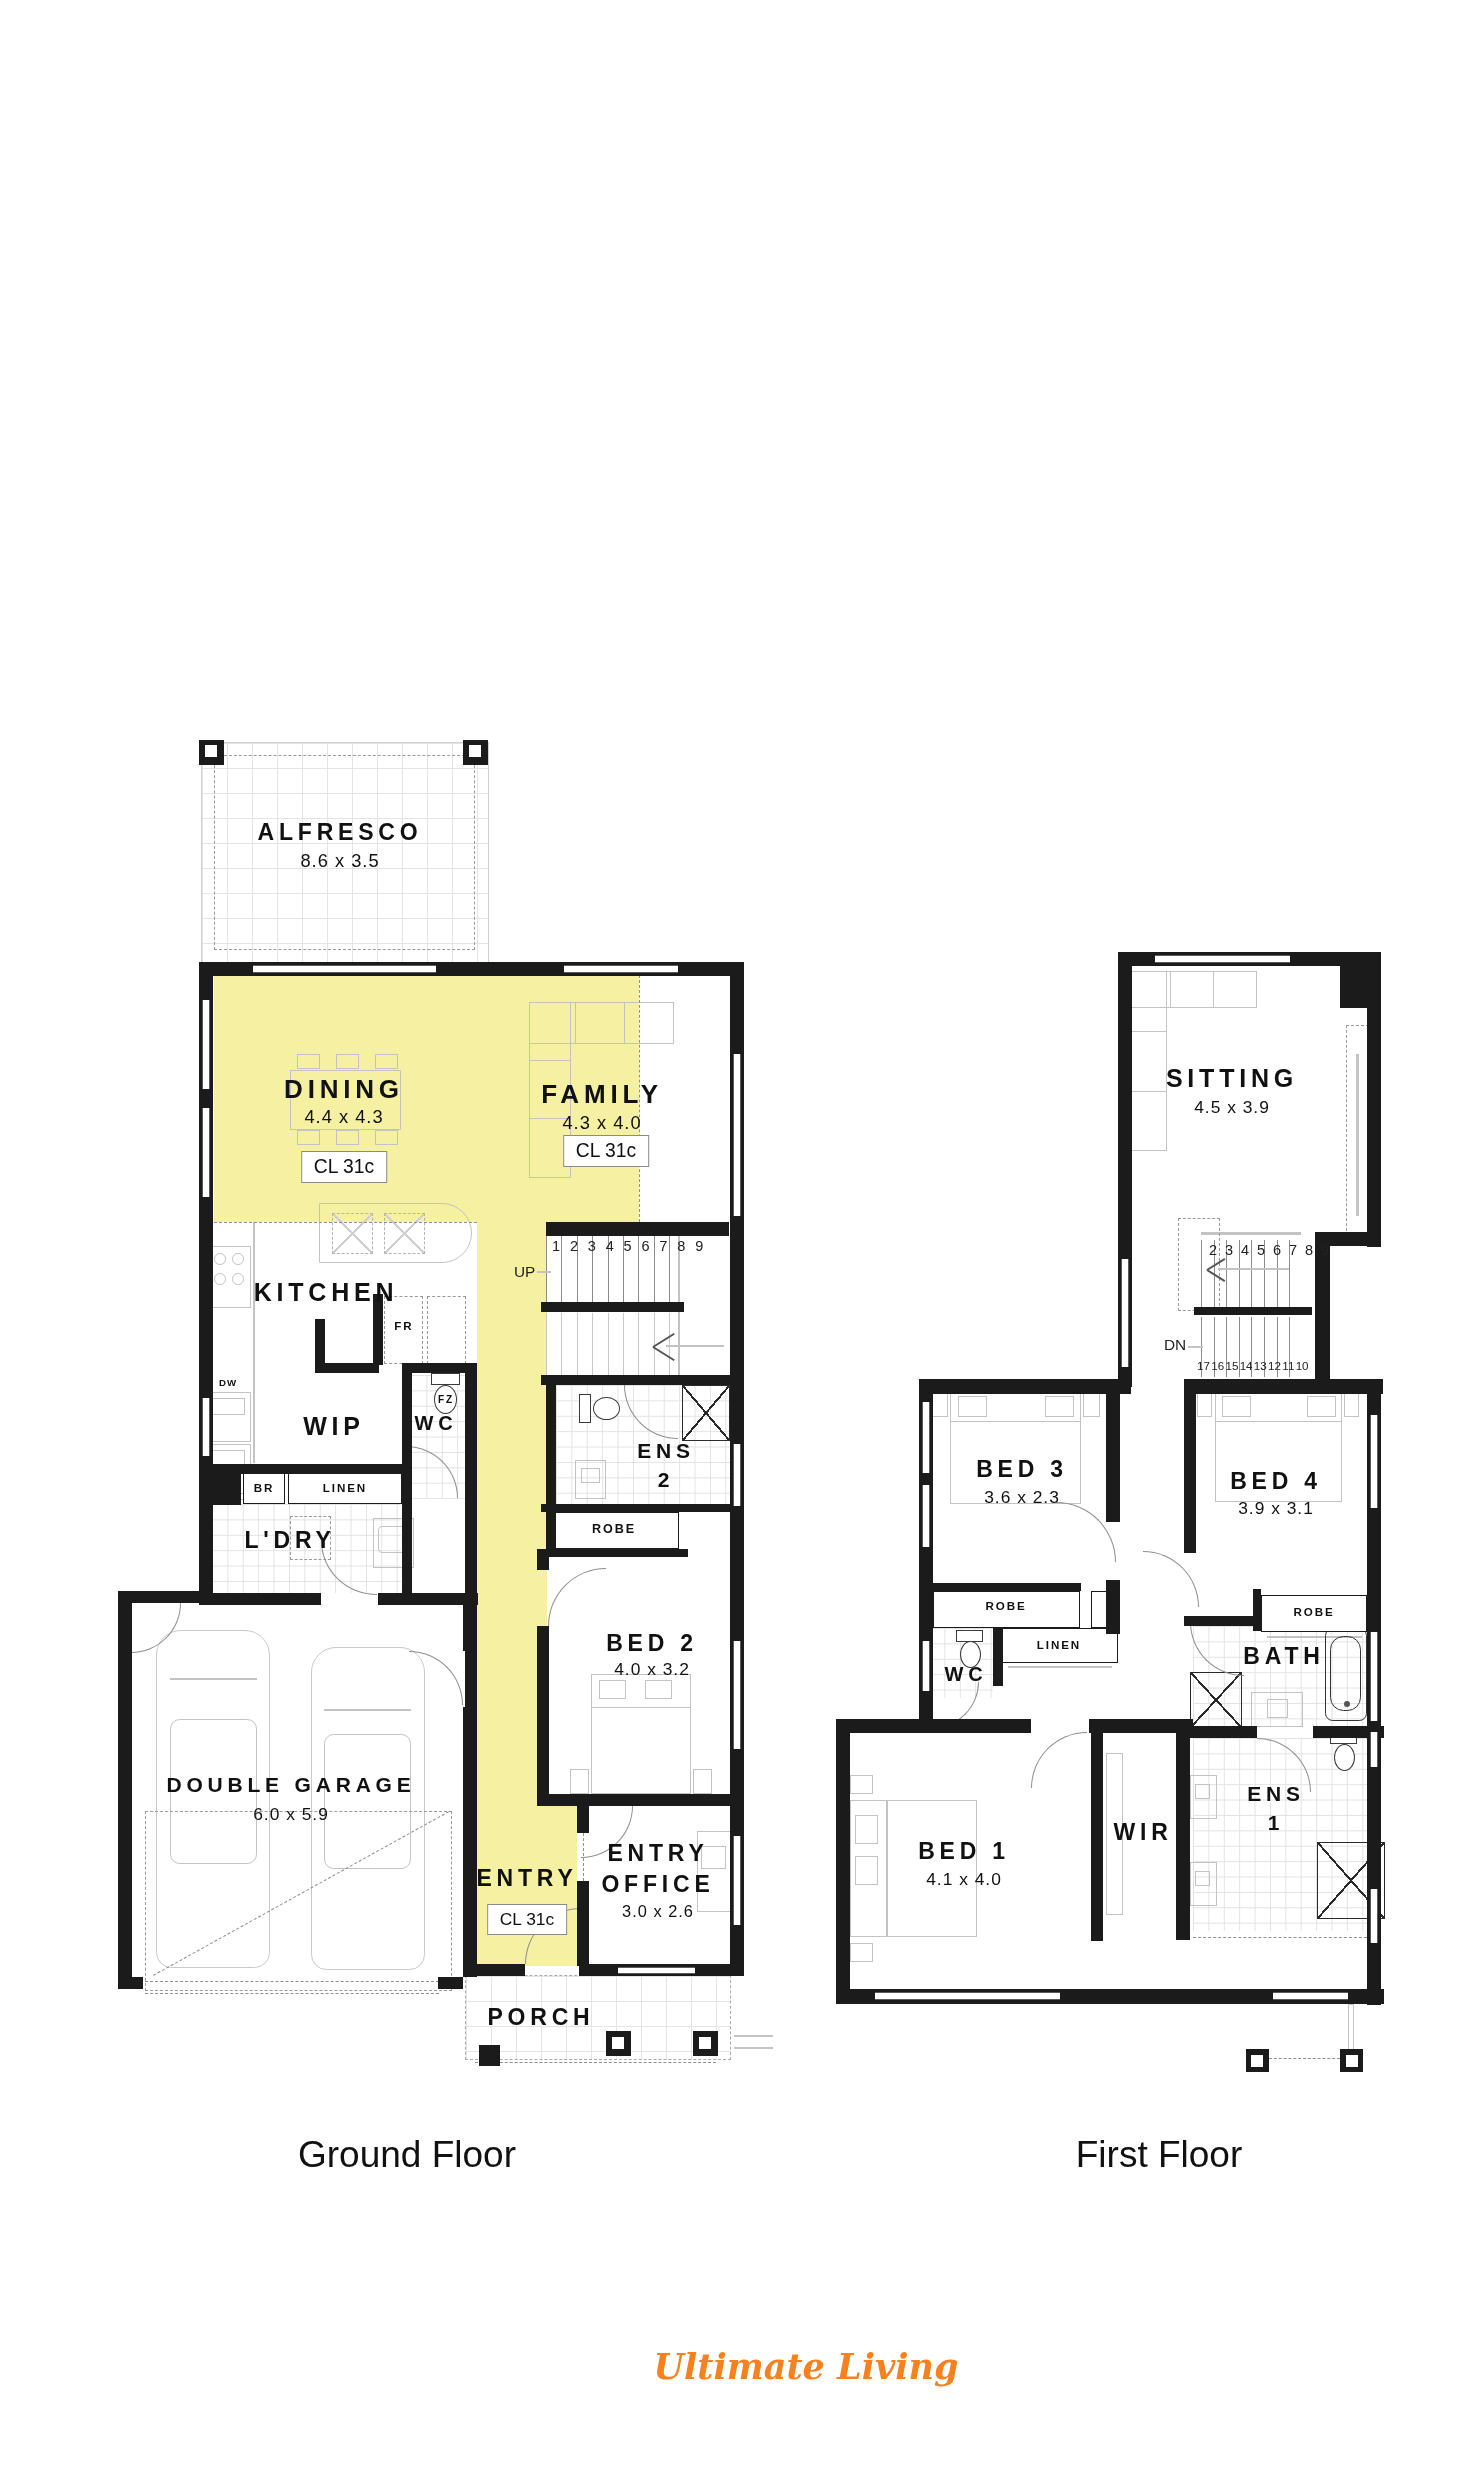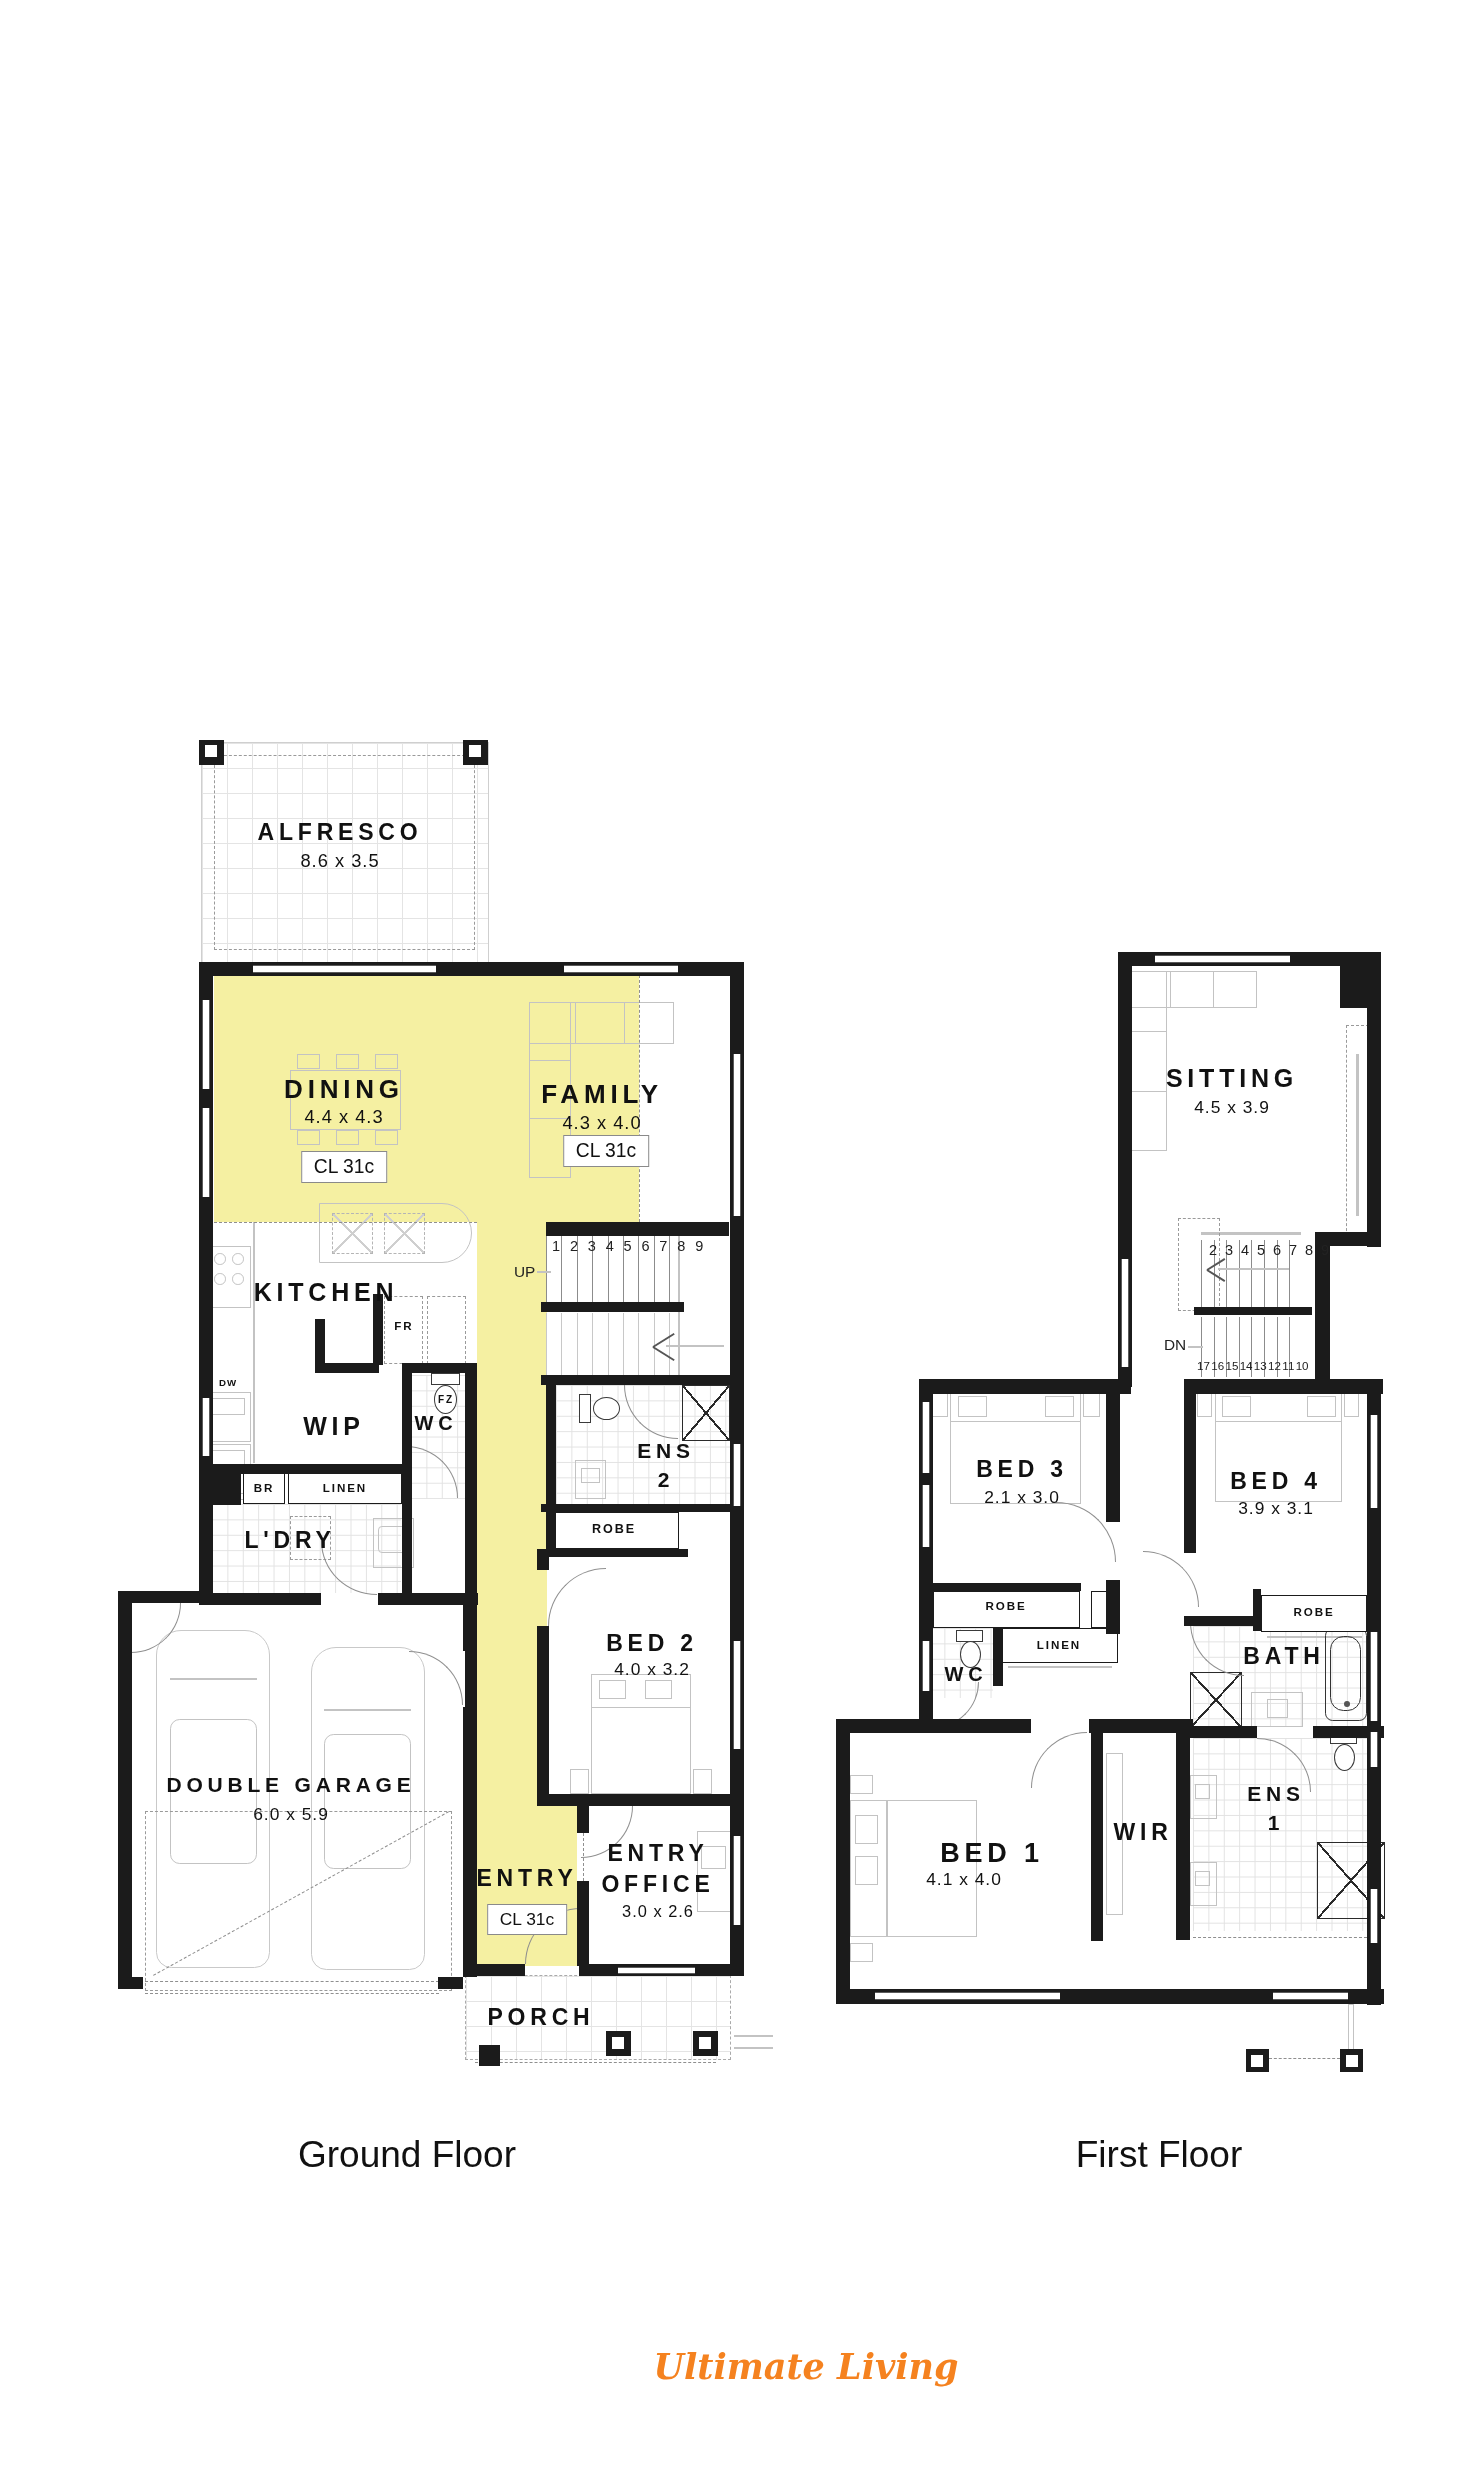--- a/index.html
+++ b/index.html
@@ -357,37 +357,37 @@
   <div class="rl" style="left:541px;top:2004px;font-size:23px">PORCH</div>
 
   <div class="rl" style="left:1232px;top:1064px;font-size:25px">SITTING</div>
   <div class="dim" style="left:1232px;top:1097px;font-size:17.4px">4.5 x 3.9</div>
 
   <div class="num" style="left:1209px;top:1242px;word-spacing:3.9px">2 3 4 5 6 7 8 9</div>
   <div class="updn" style="left:1164px;top:1336px">DN</div>
   <div class="num" style="left:1197px;top:1359px;font-size:11.6px;word-spacing:-1.9px">17 16 15 14 13 12 11 10</div>
 
   <div class="rl" style="left:1022px;top:1456px;font-size:23px">BED 3</div>
-  <div class="dim" style="left:1022px;top:1487px;font-size:17.4px">2.1 x 3.0</div>
+  <div class="dim" style="left:1022px;top:1487px;font-size:17.4px">3.6 x 2.3</div>
 
   <div class="rl" style="left:1276px;top:1468px;font-size:23px">BED 4</div>
   <div class="dim" style="left:1276px;top:1498px;font-size:17.4px">3.9 x 3.1</div>
 
   <div class="sl" style="left:1006px;top:1599px;font-size:11.6px">ROBE</div>
   <div class="sl" style="left:1059px;top:1638px;font-size:11.6px">LINEN</div>
   <div class="rl" style="left:966px;top:1663px;font-size:20px">WC</div>
   <div class="sl" style="left:1314px;top:1605px;font-size:11.6px">ROBE</div>
 
   <div class="rl" style="left:1284px;top:1643px;font-size:23px">BATH</div>
 
   <div class="rl" style="left:1276px;top:1782px;font-size:21px">ENS</div>
   <div class="rl" style="left:1276px;top:1811px;font-size:21px">1</div>
 
   <div class="rl" style="left:1143px;top:1819px;font-size:23px">WIR</div>
 
-  <div class="rl" style="left:992px;top:1838px;font-size:27px">BED 1</div>
+  <div class="rl" style="left:964px;top:1838px;font-size:23px">BED 1</div>
   <div class="dim" style="left:964px;top:1869px;font-size:17.4px">4.1 x 4.0</div>
 
   <div class="caption" style="left:407px;top:2134px">Ground Floor</div>
   <div class="caption" style="left:1159px;top:2134px">First Floor</div>
   <div class="brand" style="left: 806px; top: 2346px; color: rgb(245, 130, 31);">Ultimate Living</div>
 </div>
 
 
 </body></html>

